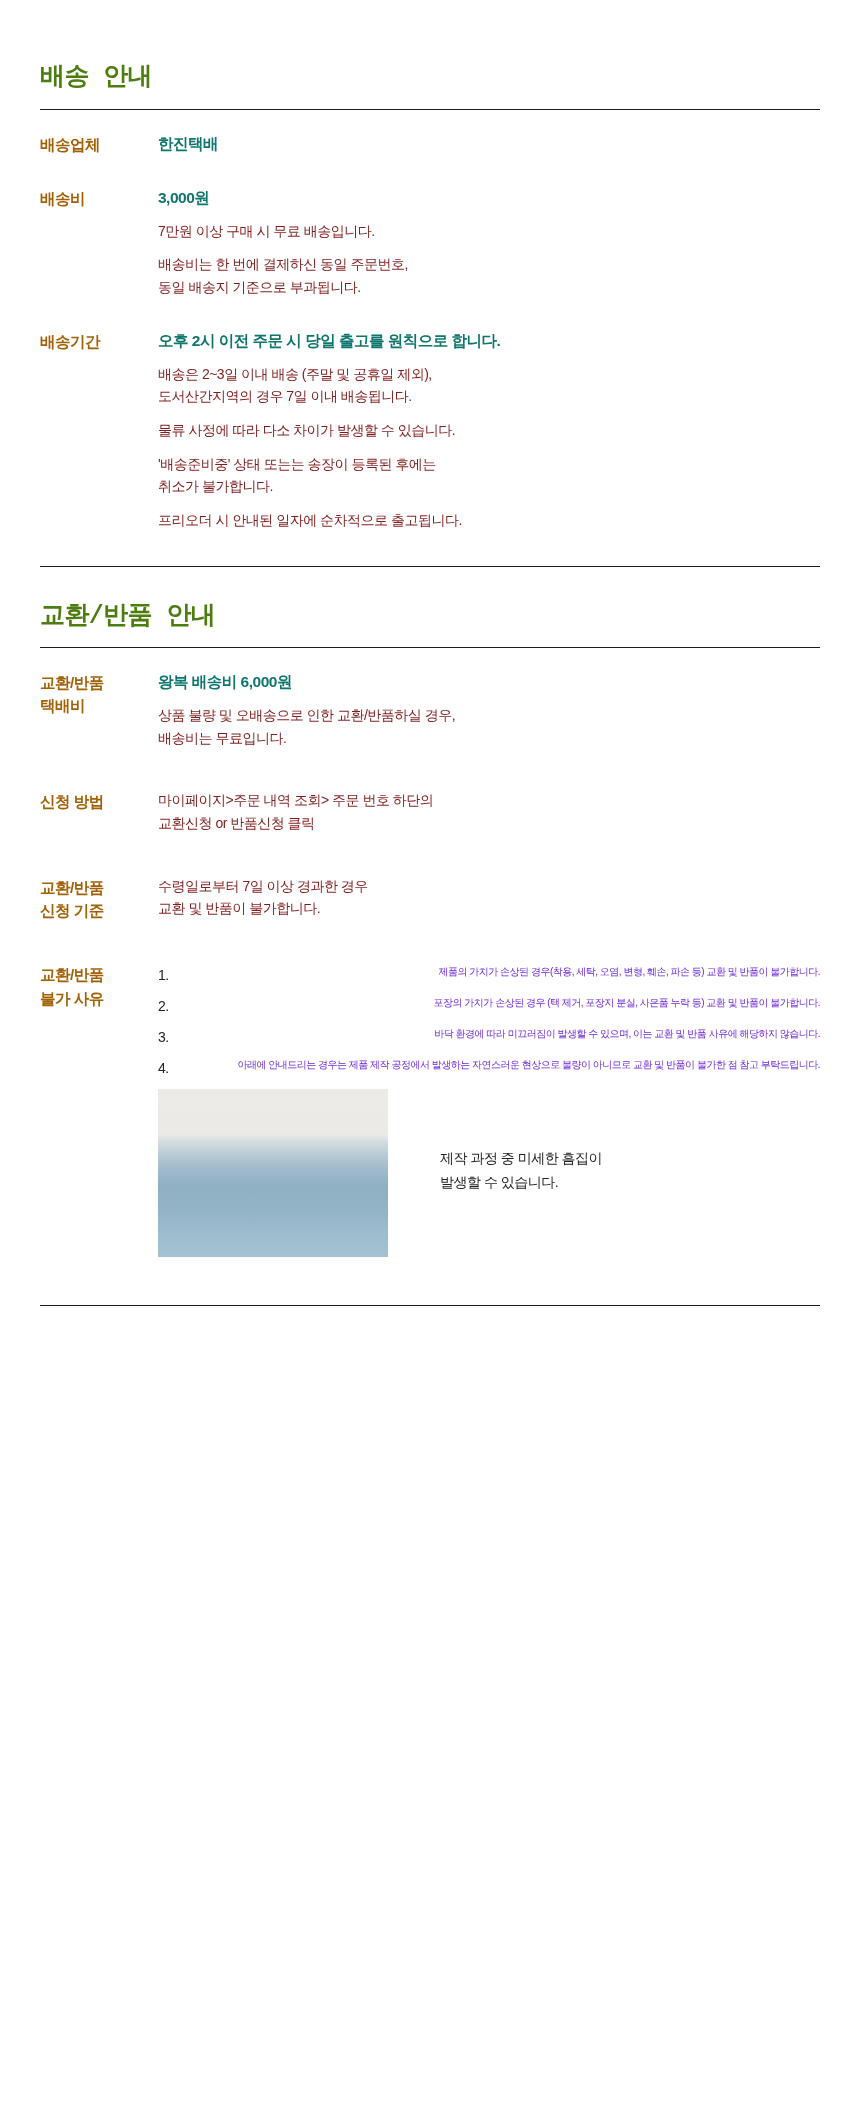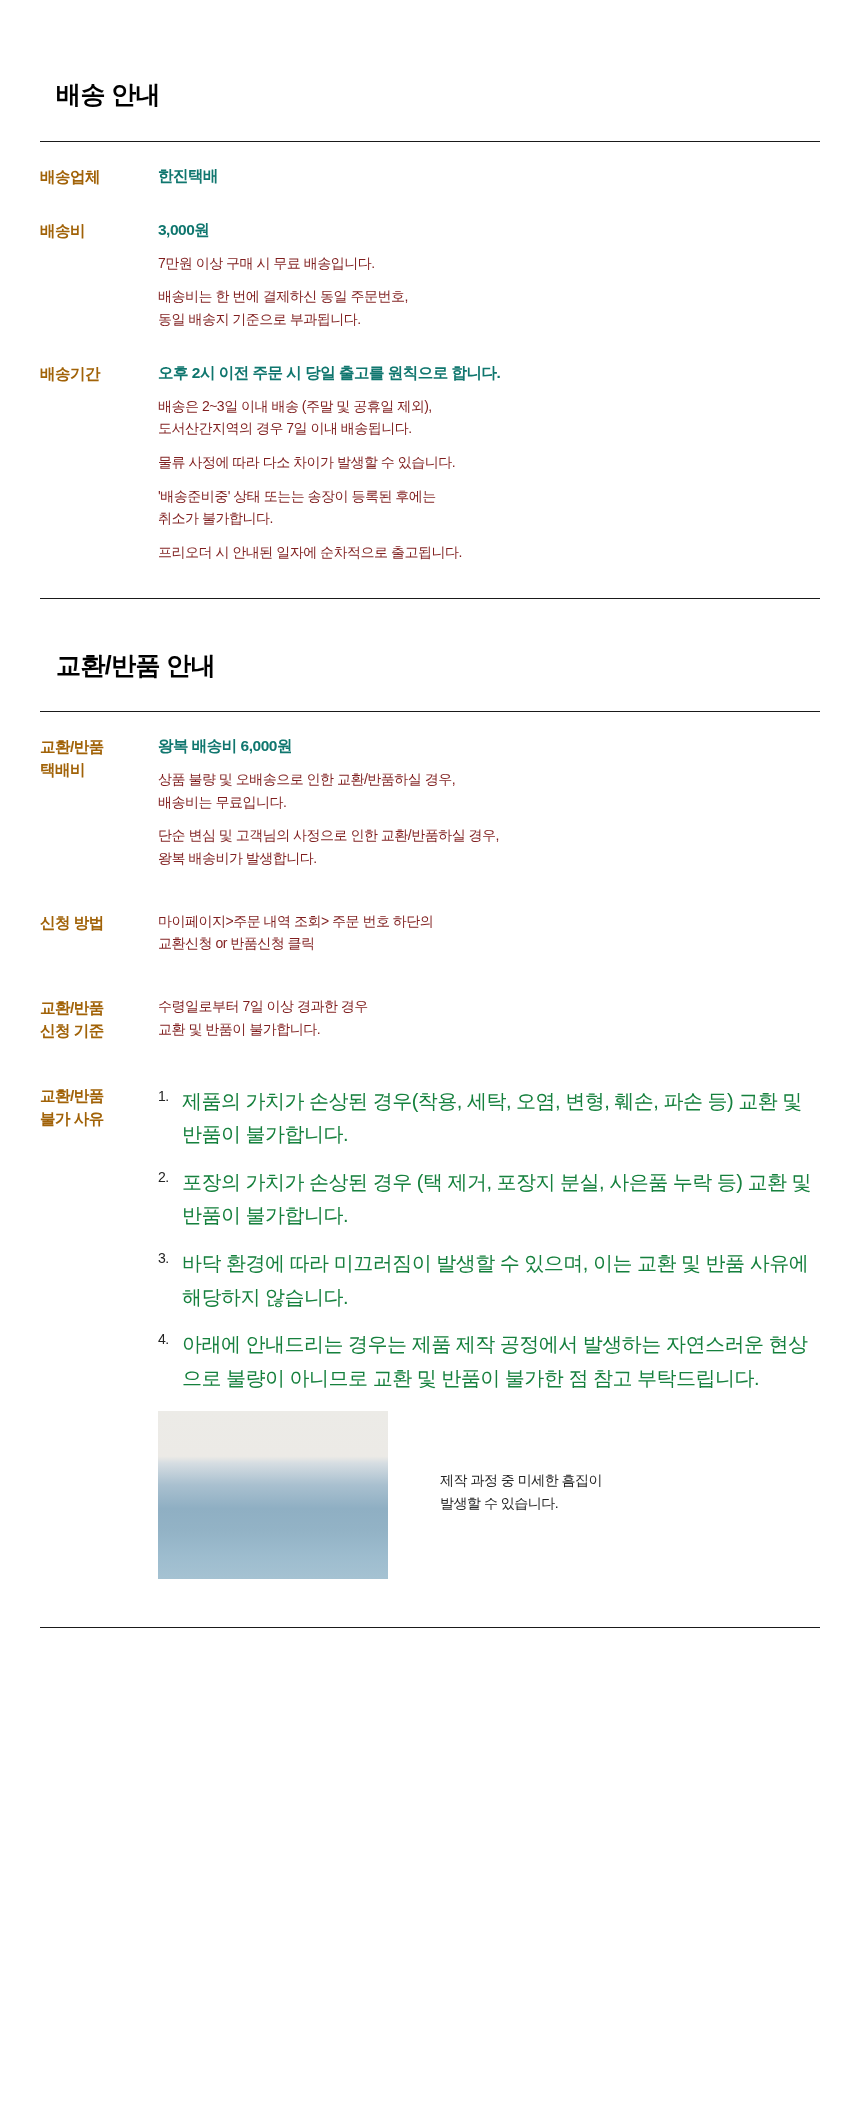--- a/index.html
+++ b/index.html
@@ -20,24 +20,25 @@
     box-sizing: border-box;
     padding: 0 40px;
     position: relative;
   }
   .spacer-top { height: 62px; }
 
   .section-title {
     font-size: 25px;
     font-weight: bold;
     letter-spacing: -0.6px;
-    color: #000000;
+    color: #4d7c0f;
     line-height: 1.3;
-    margin: 16px;
+    margin: 0;
     padding: 0 0 14px 0;
+    font-family: Liberation Mono, monospace;
   }
   .rule {
     border: 0;
     border-top: 1.6px solid #1a1a1a;
     margin: 0;
     height: 0;
   }
 
   .rows {
     padding-top: 6px;
@@ -89,25 +90,26 @@
   ol.reasons {
     margin: 2px 0 0 0;
     padding: 0;
     list-style: none;
     counter-reset: reason;
   }
   ol.reasons > li {
     counter-increment: reason;
     position: relative;
     padding-left: 24px;
-    font-size: 20px;
+    font-size: 10px;
     letter-spacing: -0.5px;
     line-height: 1.68;
-    color: #15803d;
+    color: #6d28d9;
     margin-bottom: 14px;
+    text-align: right;
   }
   ol.reasons > li::before {
     content: counter(reason) ".";
     position: absolute;
     left: 0;
     top: 0;
     font-size: 14px;
     color: #232323;
   }
 
@@ -201,22 +203,20 @@
 
   <div class="rows">
 
     <div class="row">
       <div class="row-label" style="white-space: pre-line;">교환/반품
 택배비</div>
       <div class="row-body">
         <p class="lead">왕복 배송비 6,000원</p>
         <p class="para">상품 불량 및 오배송으로 인한 교환/반품하실 경우,
 배송비는 무료입니다.</p>
-        <p class="para">단순 변심 및 고객님의 사정으로 인한 교환/반품하실 경우,
-왕복 배송비가 발생합니다.</p>
       </div>
     </div>
 
     <div class="gap-md"></div>
 
     <div class="row">
       <div class="row-label" style="white-space: pre-line;">신청 방법</div>
       <div class="row-body">
         <p class="para">마이페이지&gt;주문 내역 조회&gt; 주문 번호 하단의
 교환신청 or 반품신청 클릭</p>

